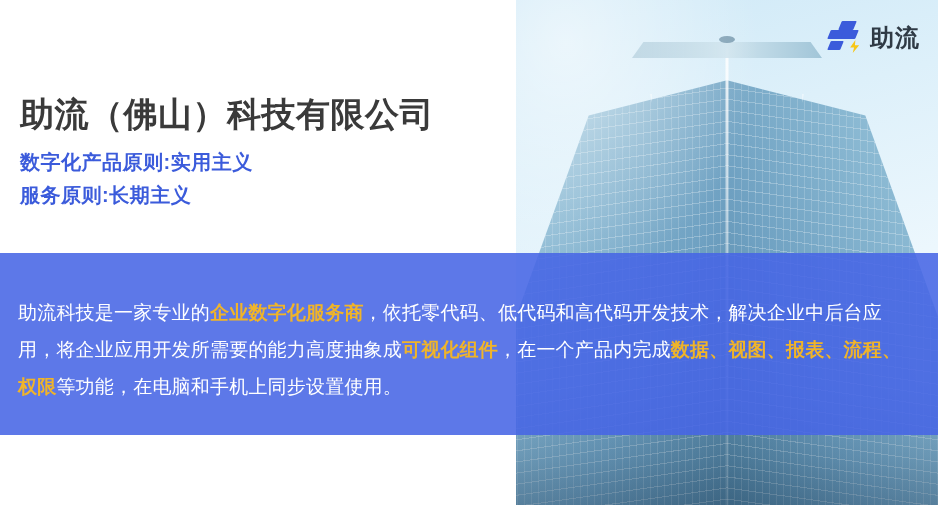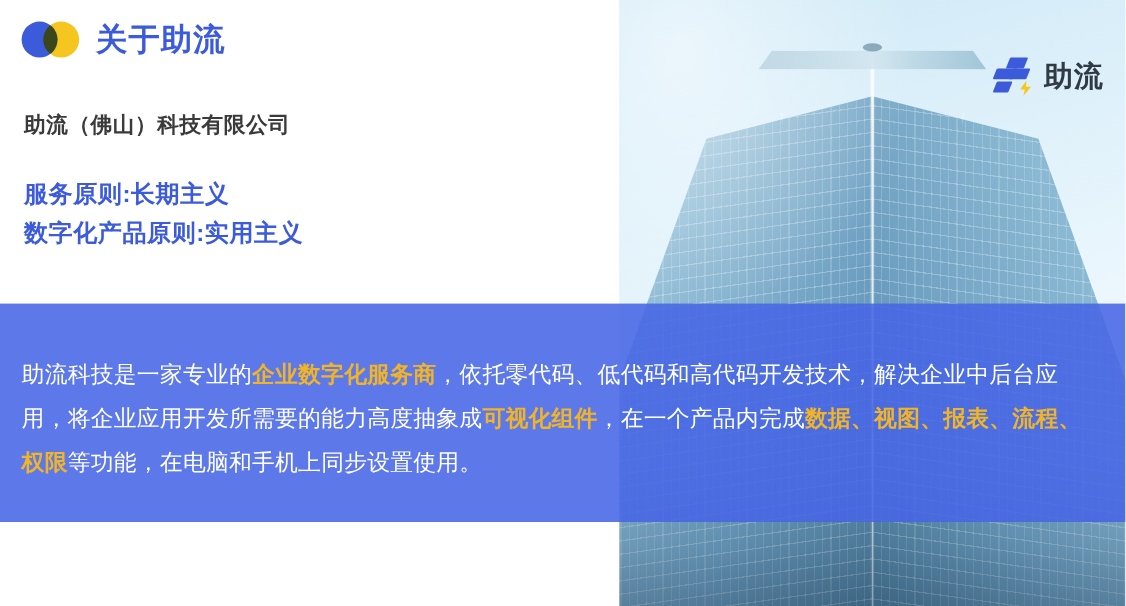--- a/index.html
+++ b/index.html
@@ -119,21 +119,21 @@
   .venn .c{position:absolute;top:0;width:30px;height:30px;border-radius:50%;}
   .venn .c-blue{left:0;background:#3B5BDB;}
   .venn .c-gold{left:18px;background:#F4C61F;mix-blend-mode:multiply;}
   .brand-title{
     font-size:26px;font-weight:bold;color:#3B5BDB;letter-spacing:1px;
     line-height:30px;
   }
 
   .company-name{
     position:absolute;left:20px;top:92px;
-    font-size:18px;font-weight:bold;color:#3a3a3a;letter-spacing:.5px;
+    font-size:34px;font-weight:bold;color:#3a3a3a;letter-spacing:.5px;
   }
 
   .principles{
     position:absolute;left:20px;top:146px;
   }
   .principle{
     font-size:20px;font-weight:bold;color:#3B5BDB;letter-spacing:.5px;
     line-height:33px;
   }
 
@@ -147,21 +147,21 @@
     color:#ffffff;
     font-size:19px;
     line-height:37px;
     letter-spacing:.2px;
   }
   .hl{color:#F0B429;font-weight:bold;}
 
   
   .corner-logo{
     position:absolute;right:18px;top:20px;
-    display:flex;align-items:center;gap:9px;margin-top:27px;
+    display:flex;align-items:flex-end;gap:9px;
   }
   .zl-mark{position:relative;width:34px;height:34px;}
   .zl-mark .p{
     position:absolute;width:15px;height:9px;background:#3B5BDB;
     transform:skewX(-22deg);border-radius:1px;
   }
   .zl-mark .p1{left:13px;top:1px;}
   .zl-mark .p2{left:2px;top:10px;width:17px;}
   .zl-mark .p3{left:15px;top:10px;}
   .zl-mark .p4{left:2px;top:21px;width:13px;}
@@ -205,33 +205,26 @@
         <span class="p p3"></span>
         <span class="p p4"></span>
         <span class="bolt"></span>
       </div>
       <span class="zl-word">助流</span>
     </div>
   </div>
 
   <div class="left-pane">
 
-    <div class="brand-row">
-      <span class="venn">
-        <span class="c c-blue"></span>
-        <span class="c c-gold"></span>
-      </span>
-      <span class="brand-title">关于助流</span>
-    </div>
 
     <div class="company-name">助流（佛山）科技有限公司</div>
 
     <div class="principles">
+      <div class="principle">数字化产品原则:实用主义</div>
       <div class="principle">服务原则:长期主义</div>
-      <div class="principle">数字化产品原则:实用主义</div>
     </div>
   </div>
 
   <div class="blue-band">
     <p class="band-text"><span>助流科技是一家专业的</span><span class="hl">企业数字化服务商</span><span>，依托零代码、低代码和高代码开发技术，解决企业中后台应用，将企业应用开发所需要的能力高度抽象成</span><span class="hl">可视化组件</span><span>，在一个产品内完成</span><span class="hl">数据、视图、报表、流程、权限</span><span>等功能，在电脑和手机上同步设置使用。</span></p>
   </div>
 
 </div>
 
 </body></html>

